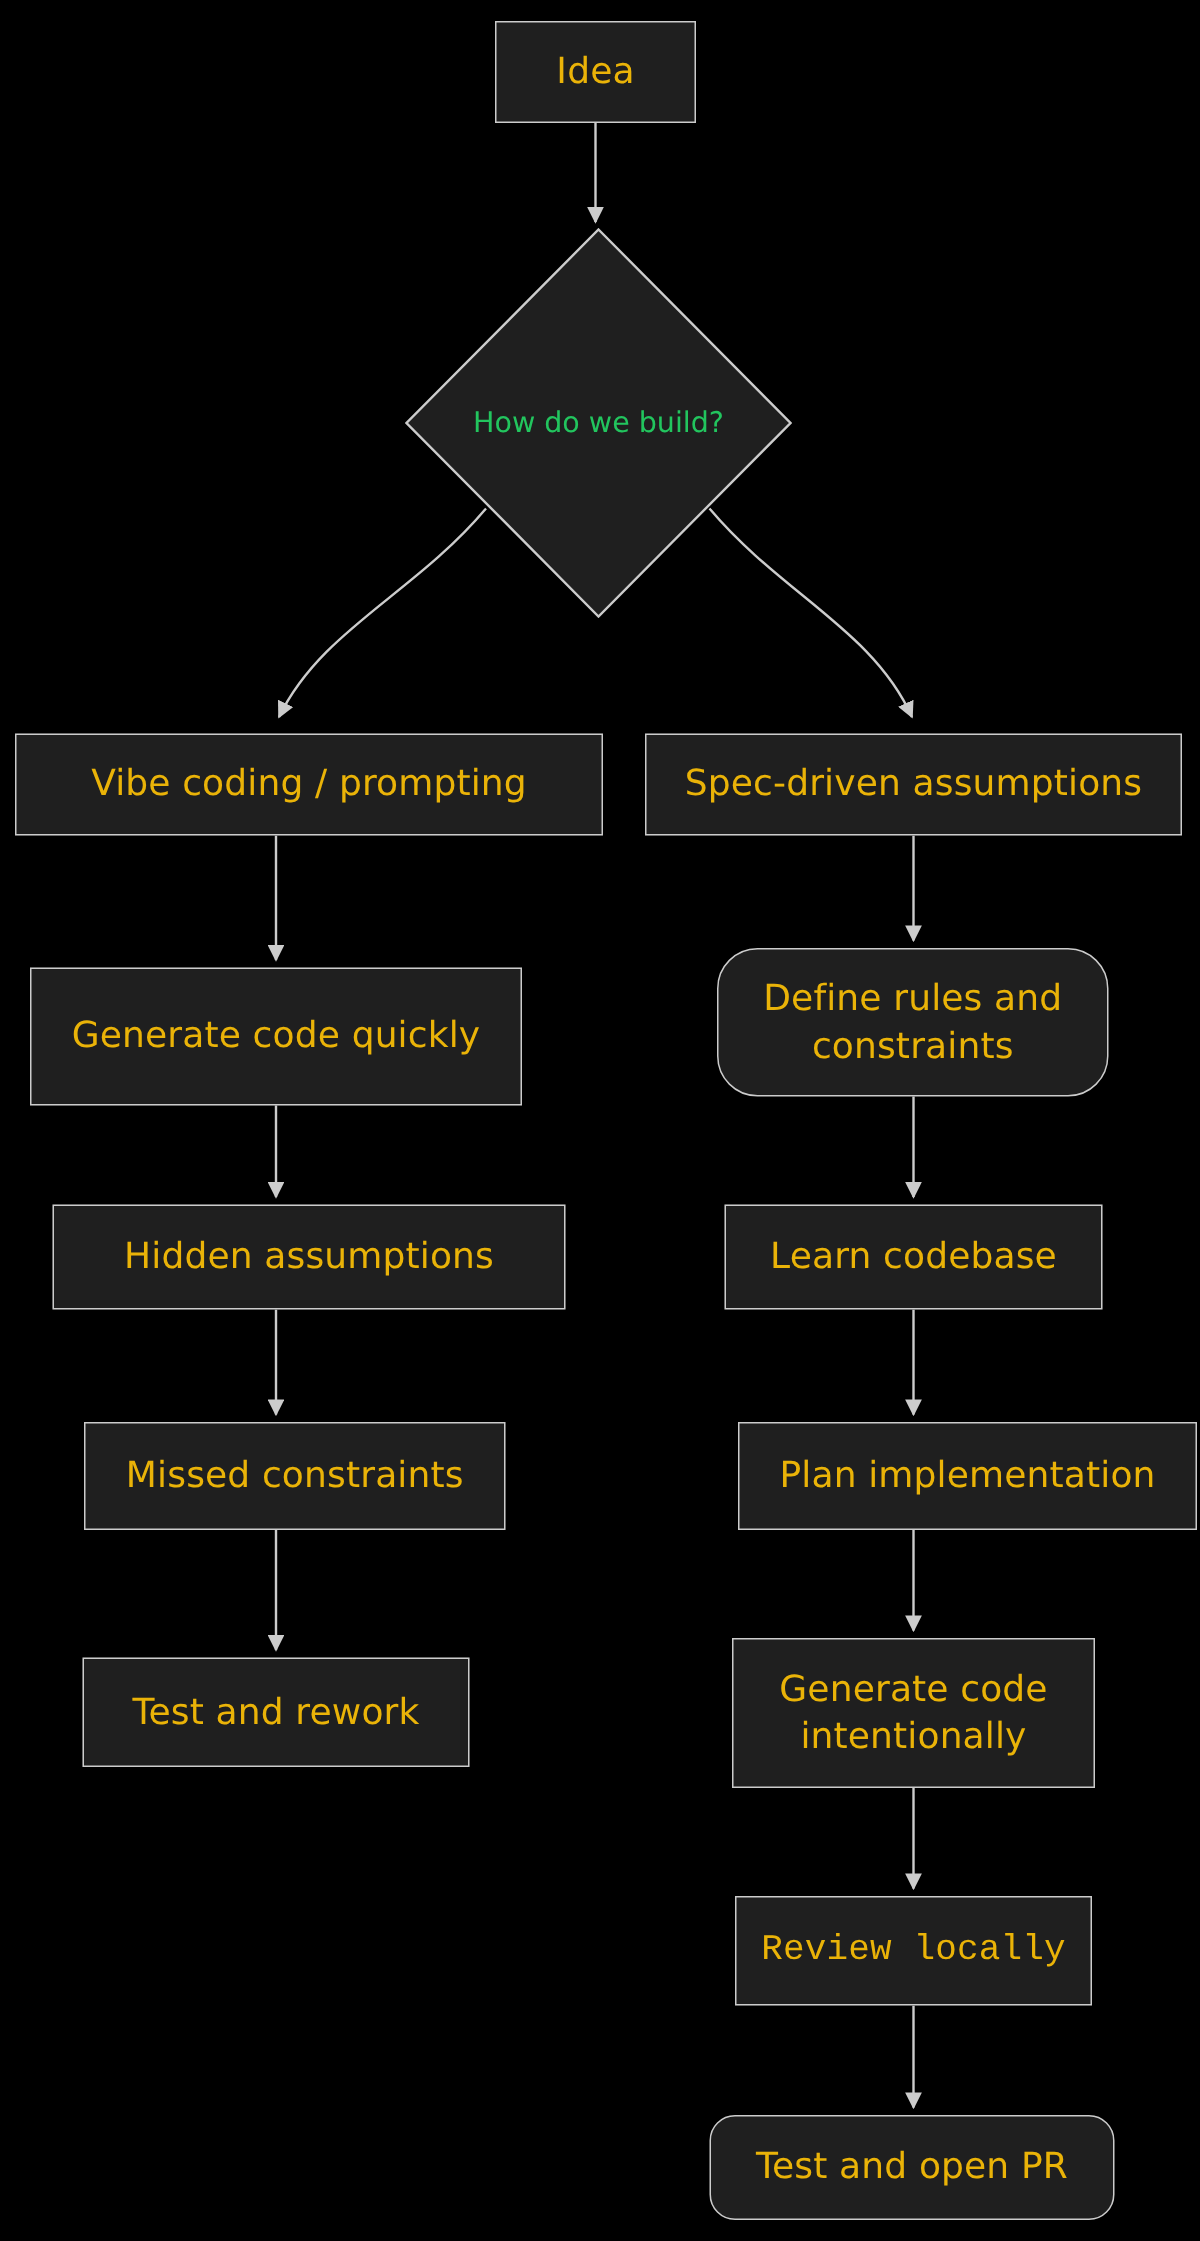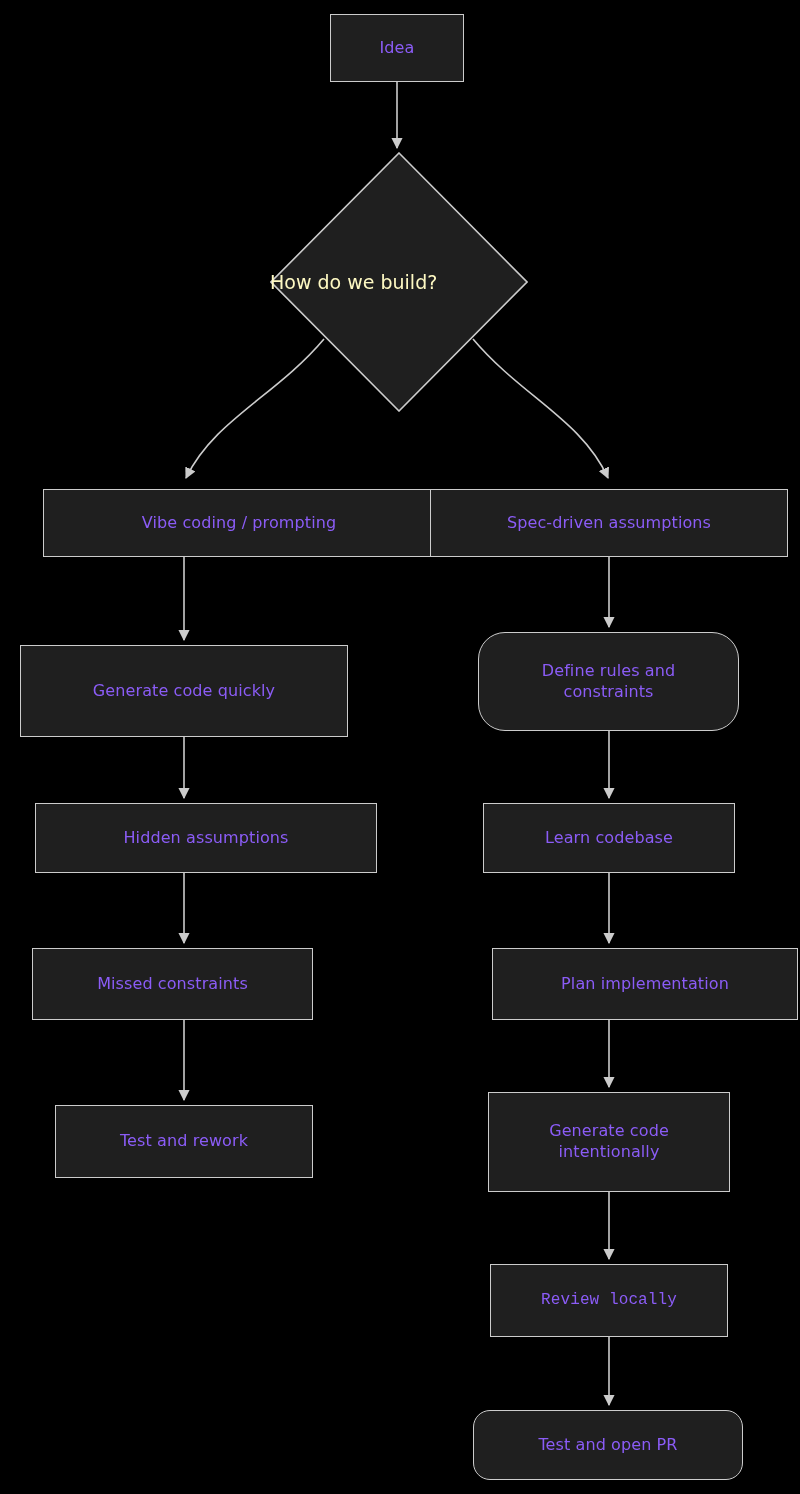--- a/index.html
+++ b/index.html
@@ -22,38 +22,39 @@
     top: 0;
     width: 800px;
     height: 1494px;
     pointer-events: none;
   }
   .node {
     position: absolute;
     box-sizing: border-box;
     background: #1f1f1f;
     border: 1px solid #cccccc;
-    color: #8b5cf6;
+    color: #eab308;
     display: flex;
     align-items: center;
     justify-content: center;
     text-align: center;
-    font-size: 16px;
+    font-size: 24px;
     line-height: 1.3;
     letter-spacing: 0.1px;
     white-space: pre-line;
   }
   .node-decision {
     position: absolute;
     box-sizing: border-box;
     background: transparent;
     border: none;
-    color: #fef9c3;
+    color: #22c55e;
     display: flex;
     align-items: center;
+    justify-content: center;
     text-align: center;
     font-size: 19px;
     z-index: 2;
   }
   .diamond-shape {
     position: absolute;
     left: 0;
     top: 0;
     width: 100%;
     height: 100%;
@@ -99,33 +100,33 @@
     <span>Idea</span>
   </div>
 
   <div class="node-decision" style="left:270px; top:152px; width:258px; height:260px;">
     <svg class="diamond-shape" viewBox="0 0 258 260" preserveAspectRatio="none" xmlns="http://www.w3.org/2000/svg">
       <polygon points="129,1 257,130 129,259 1,130" fill="#1f1f1f" stroke="#cccccc" stroke-width="1.6"></polygon>
     </svg>
     <span class="decision-label">How do we build?</span>
   </div>
 
-  <div class="node" style="left:10px; top:489px; width:392px; height:68px;margin-left:33px;">
+  <div class="node" style="left:10px; top:489px; width:392px; height:68px;">
     <span>Vibe coding / prompting</span>
   </div>
 
   <div class="node" style="left:20px; top:645px; width:328px; height:92px;">
     <span>Generate code quickly</span>
   </div>
 
   <div class="node" style="left:35px; top:803px; width:342px; height:70px;">
     <span>Hidden assumptions</span>
   </div>
 
-  <div class="node" style="left:32px; top:948px; width:281px; height:72px;">
+  <div class="node" style="left:56px; top:948px; width:281px; height:72px;">
     <span>Missed constraints</span>
   </div>
 
   <div class="node" style="left:55px; top:1105px; width:258px; height:73px;">
     <span>Test and rework</span>
   </div>
 
   <div class="node" style="left:430px; top:489px; width:358px; height:68px;">
     <span>Spec-driven assumptions</span>
   </div>

